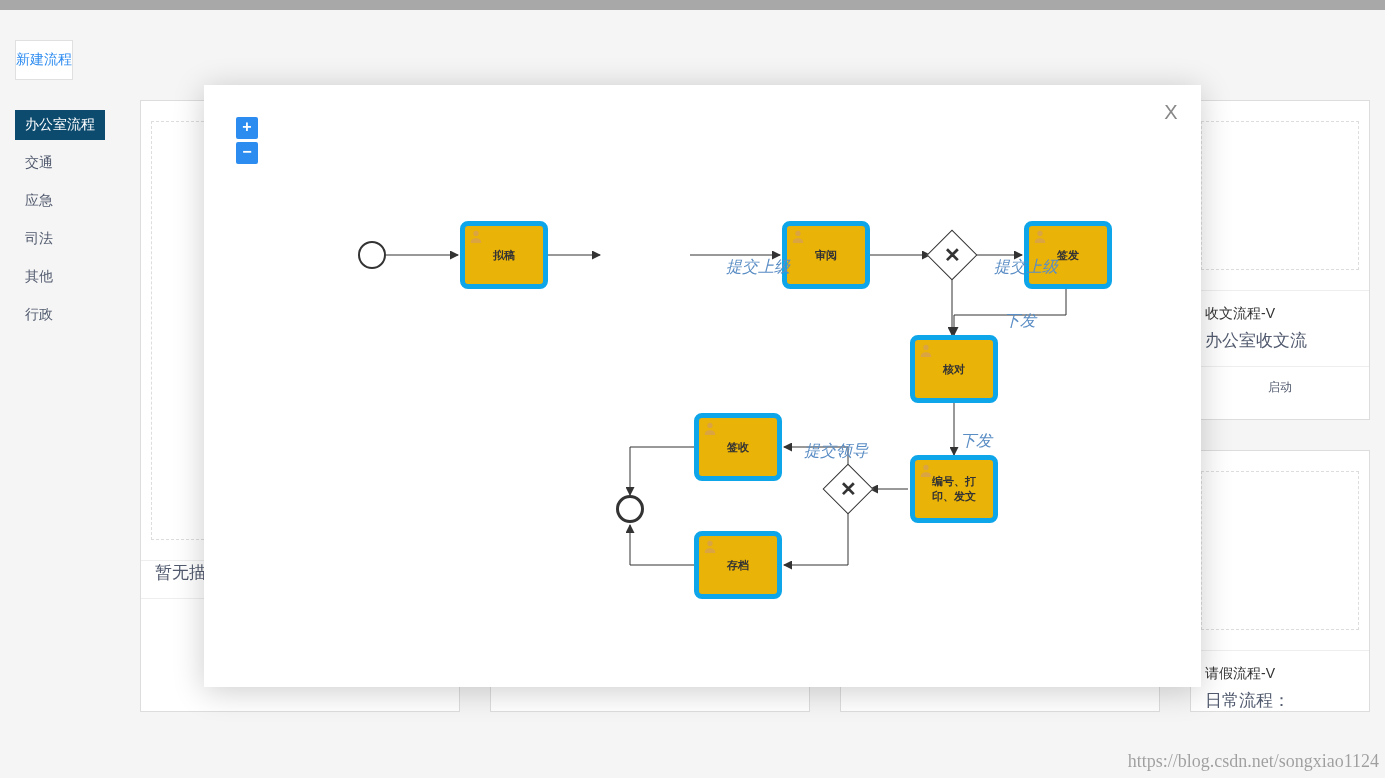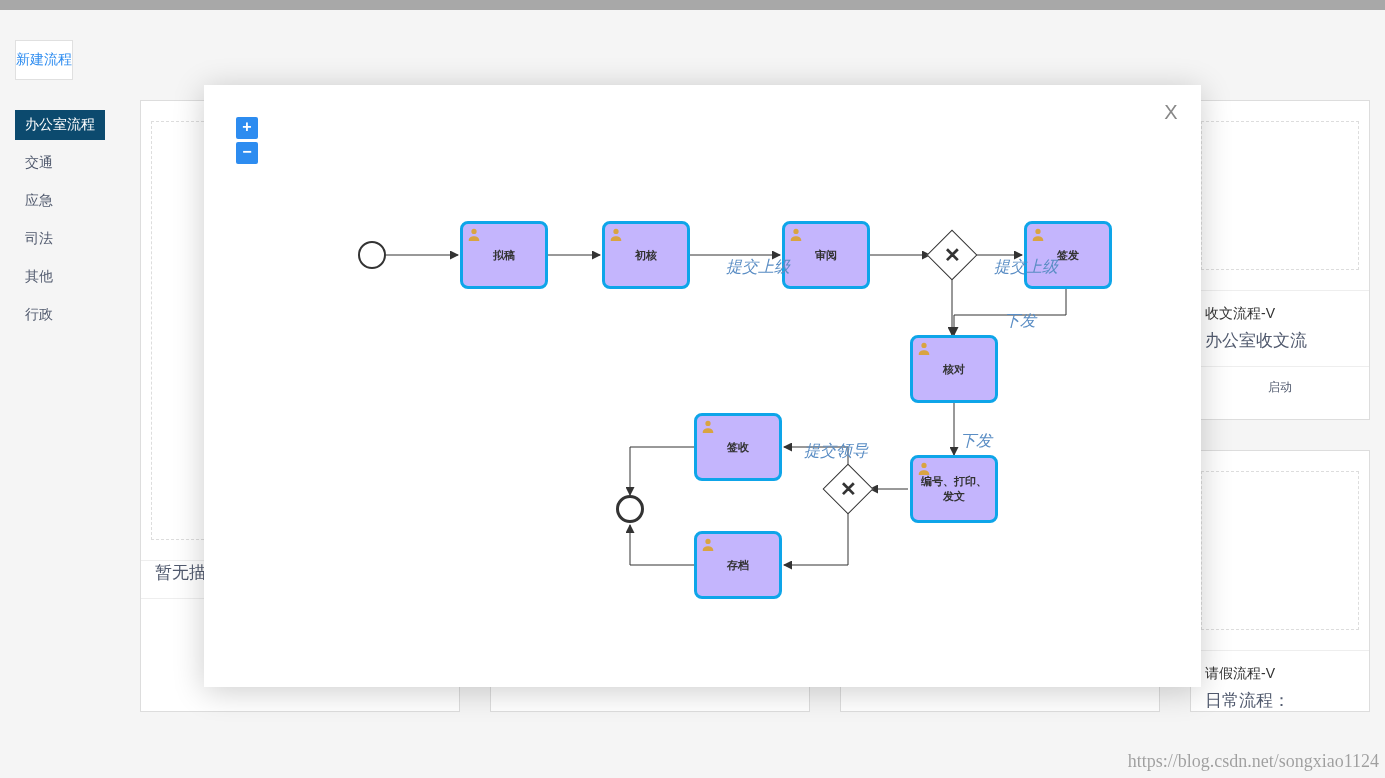--- a/index.html
+++ b/index.html
@@ -134,23 +134,23 @@
     position: absolute;
     left: 0;
     top: 0;
     width: 100%;
     height: 100%;
   }
   .bpmn-task {
     position: absolute;
     width: 88px;
     height: 68px;
-    border: 3px solid #0ea5e9;
+    border: 5px solid #0ea5e9;
     border-radius: 8px;
-    background: #c4b5fd;
+    background: #eab308;
     display: flex;
     align-items: center;
     justify-content: center;
     font-size: 11px;
     font-weight: bold;
     text-align: center;
     padding: 7px;
   }
   .bpmn-task .user-icon {
     position: absolute;
@@ -324,26 +324,20 @@
     </svg>
 
     <div class="bpmn-start" style="left:154px;top:156px"></div>
 
     <div class="bpmn-task" style="left:256px;top:136px">
       <span class="user-icon"><svg viewBox="0 0 16 16">
             <path fill="#d9a441" d="M8 8a3 3 0 100-6 3 3 0 000 6zm-6 7c0-3 3-4.5 6-4.5s6 1.5 6 4.5v1H2v-1z"></path>
           </svg></span>
       <span>拟稿</span>
     </div>
-    <div class="bpmn-task" style="left:398px;top:136px">
-      <span class="user-icon"><svg viewBox="0 0 16 16">
-            <path fill="#d9a441" d="M8 8a3 3 0 100-6 3 3 0 000 6zm-6 7c0-3 3-4.5 6-4.5s6 1.5 6 4.5v1H2v-1z"></path>
-          </svg></span>
-      <span>初核</span>
-    </div>
     <div class="bpmn-task" style="left:578px;top:136px">
       <span class="user-icon"><svg viewBox="0 0 16 16">
             <path fill="#d9a441" d="M8 8a3 3 0 100-6 3 3 0 000 6zm-6 7c0-3 3-4.5 6-4.5s6 1.5 6 4.5v1H2v-1z"></path>
           </svg></span>
       <span>审阅</span>
     </div>
 
     <div class="bpmn-gateway" style="left:730px;top:152px">
         <span>✕</span>
       </div>

